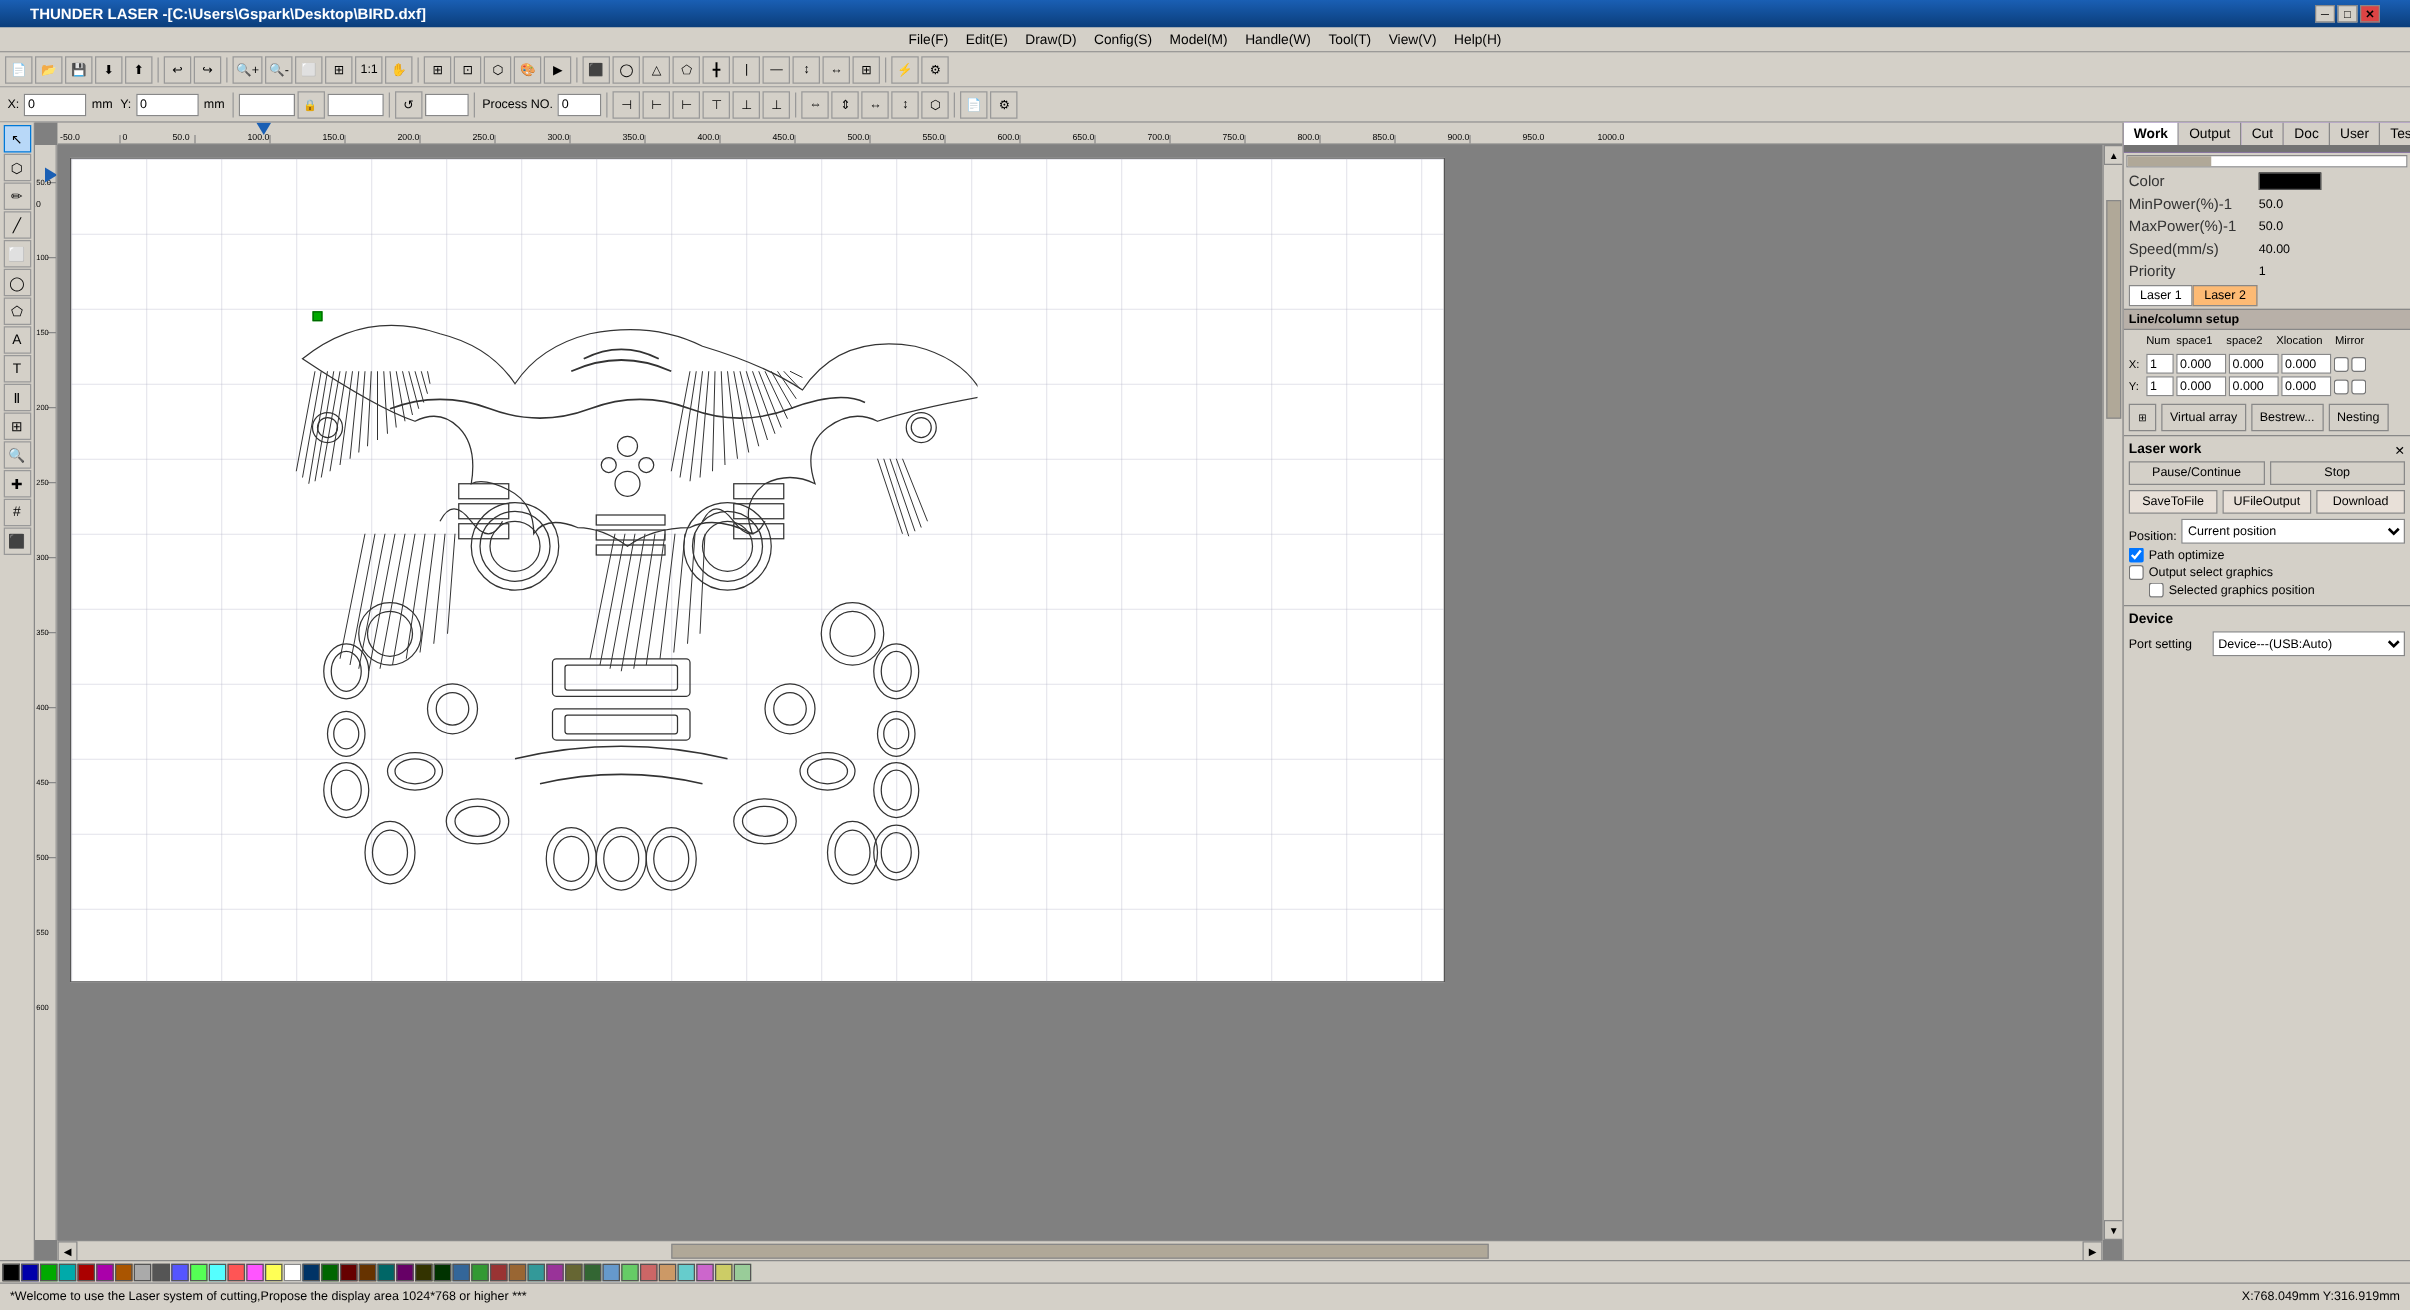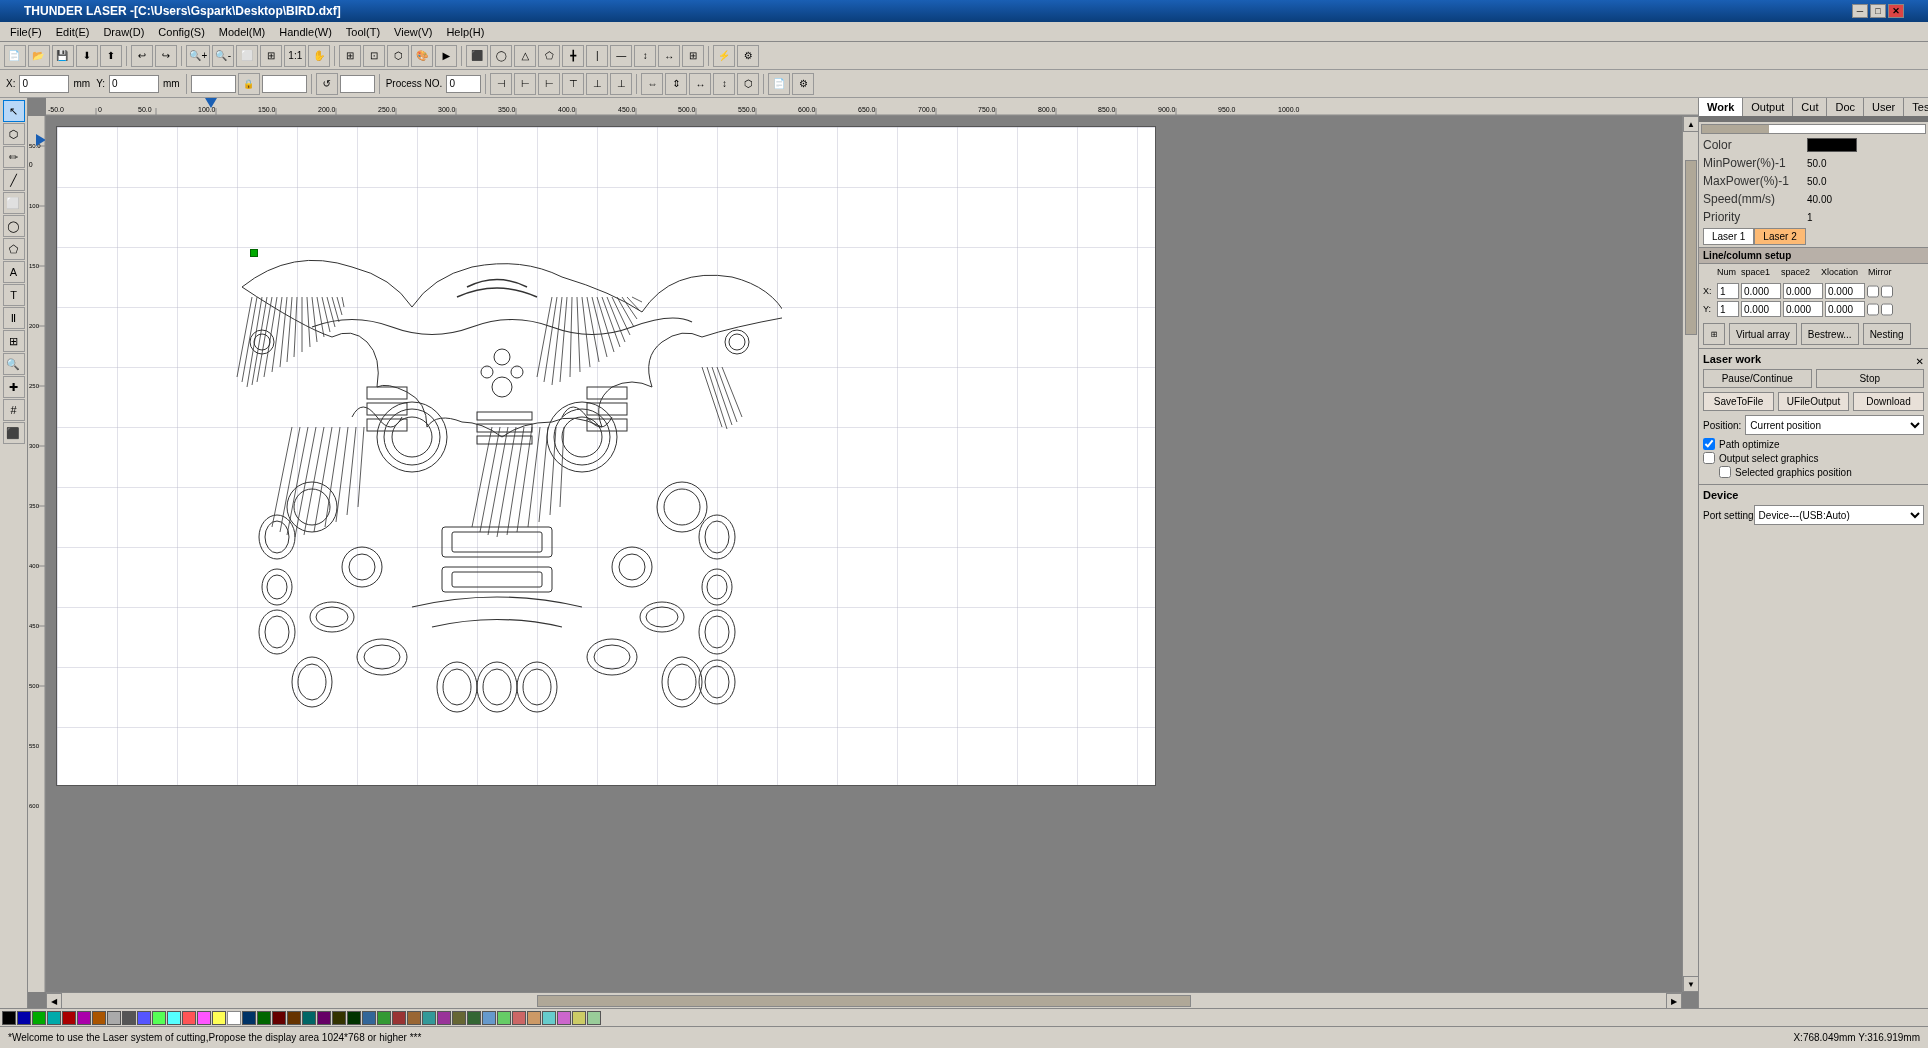--- a/index.html
+++ b/index.html
@@ -10,21 +10,21 @@
       width: 100%; height: 22px; background: linear-gradient(to bottom, #1a5fb4, #0a3d7a);
       display: flex; align-items: center; justify-content: space-between;
       padding: 0 24px; color: white; font-size: 12px; font-weight: bold;
     }
     #titlebar-buttons { display: flex; gap: 2px; }
     .title-btn { width: 16px; height: 14px; background: #d4d0c8; border: 1px solid #888; display: flex; align-items: center; justify-content: center; font-size: 9px; cursor: pointer; color: #000; }
 
     
     #menubar {
       width: 100%; height: 20px; background: #d4d0c8; display: flex; align-items: center;
-      padding: 0 4px; border-bottom: 1px solid #888; gap: 2px;
+      padding: 0 4px; border-bottom: 1px solid #888; gap: 2px; justify-content: center;
     }
     .menu-item { padding: 2px 6px; cursor: pointer; font-size: 11px; }
 
     
     #toolbar1 {
       width: 100%; height: 28px; background: #d4d0c8; display: flex; align-items: center;
       padding: 2px 4px; border-bottom: 1px solid #999; gap: 2px; flex-wrap: wrap;
     }
     #toolbar2 {
       width: 100%; height: 28px; background: #d4d0c8; display: flex; align-items: center;
@@ -152,30 +152,30 @@
     
     
     #laser-work {
       border-top: 1px solid #888; padding: 4px;
     }
     .laser-work-title { font-size: 11px; font-weight: bold; margin-bottom: 4px; }
     .lw-btn-row { display: flex; gap: 4px; margin-bottom: 4px; }
     .lw-btn { flex: 1; padding: 3px 4px; font-size: 10px; background: #d4d0c8; border: 1px solid #888; cursor: pointer; text-align: center; }
     .lw-btn.primary { background: #e8e0d8; }
     
-    .position-row { display: flex; align-items: center; gap: 4px; margin: 3px 0; }
+    .position-row { display: flex; align-items: flex-end; gap: 4px; margin: 3px 0; }
     .position-select { height: 20px; font-size: 10px; border: 1px solid #888; flex: 1; background: white; }
     
     .checkbox-row { display: flex; align-items: center; gap: 4px; margin: 2px 0; font-size: 10px; }
     .checkbox-row input { width: 12px; height: 12px; }
     
     
     #device-section { padding: 4px; border-top: 1px solid #888; }
     .device-title { font-size: 11px; font-weight: bold; margin-bottom: 4px; }
-    .device-row { display: flex; align-items: center; gap: 0; margin: 2px 0; font-size: 10px; }
+    .device-row { display: flex; align-items: center; gap: 16px; margin: 2px 0; font-size: 10px; }
     .device-select { height: 20px; font-size: 10px; border: 1px solid #888; flex: 1; background: white; }
     
     
     #statusbar {
       width: 100%; height: 22px; background: #d4d0c8; border-top: 1px solid #888;
       display: flex; align-items: center; padding: 0 8px; font-size: 10px;
       justify-content: space-between;
     }
     
     

